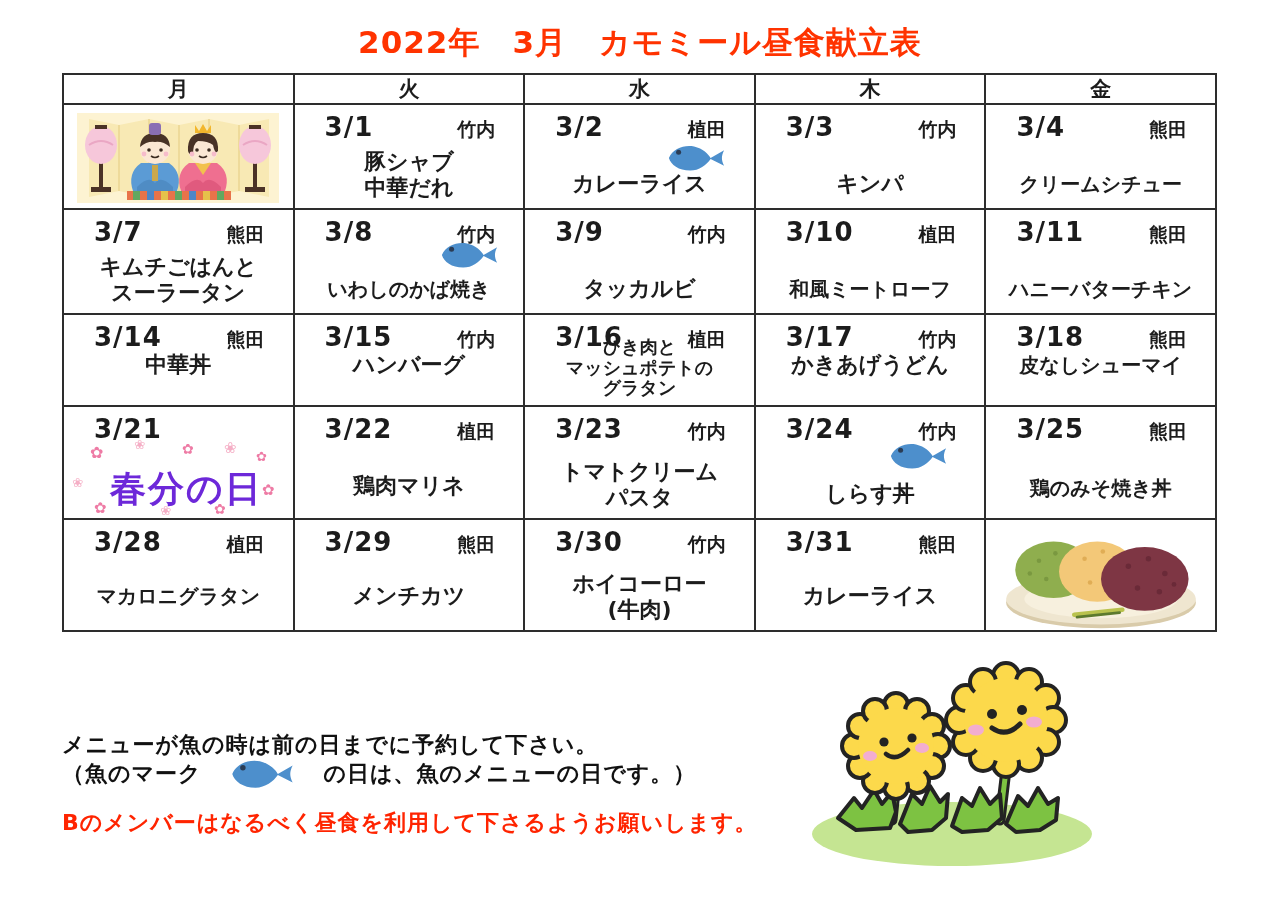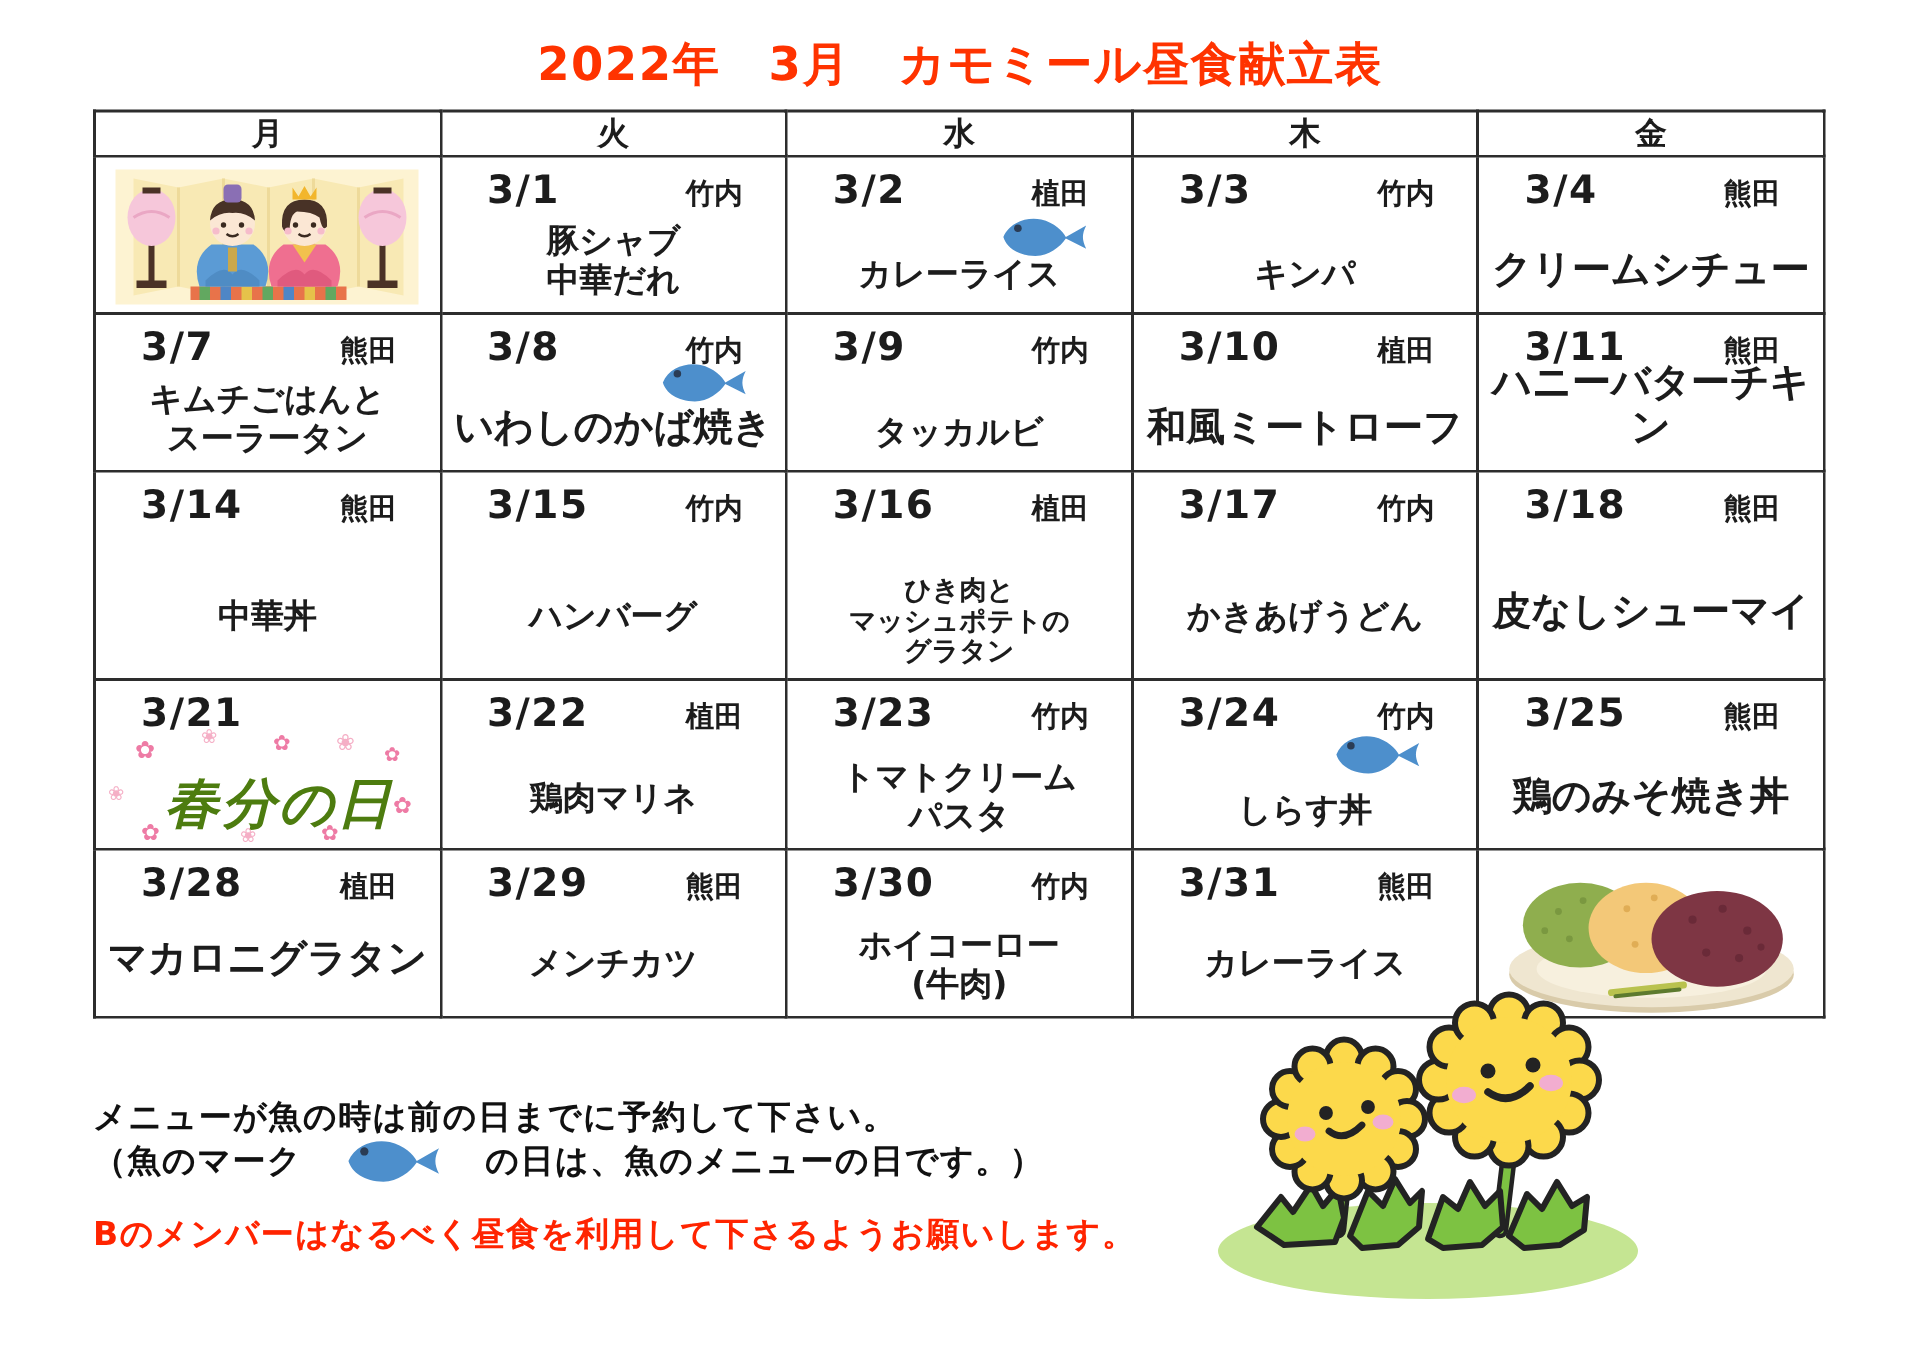--- a/index.html
+++ b/index.html
@@ -26,53 +26,53 @@
   table.calendar th, table.calendar td {
     border: 2px solid #2d2d2d; padding: 0; vertical-align: top;
     position: relative; overflow: hidden; background: #fff;
   }
   table.calendar th {
     height: 30px; font-size: 21px; font-weight: 700; text-align: center;
     vertical-align: middle;
   }
   tr.r1 td { height: 105px; }
   tr.r2 td { height: 105px; }
-  tr.r3 td { height: 139px; }
+  tr.r3 td { height: 92px; }
   tr.r4 td { height: 113px; }
   tr.r5 td { height: 110px; }
 
   .dateline {
     display: flex; justify-content: space-between; align-items: baseline;
     padding: 7px 28px 0 30px;
   }
   .date { font-size: 26px; font-weight: 700; letter-spacing: 1px; }
   .staff { font-size: 19px; font-weight: 700; }
   .menu {
     position: absolute; left: 2px; right: 2px; bottom: 12px;
     text-align: center; font-size: 22px; font-weight: 700;
     white-space: pre-line; line-height: 1.15; letter-spacing: 0px;
   }
   .menu.tight { font-size: 18px; bottom: 6px; }
   .menu.two { bottom: 8px; }
-  .menu.narrow { font-size: 26px; }
+  .menu.narrow { font-size: 20px; }
 
   
   .fish { position: absolute; width: 62px; height: 34px; }
   .fish.pos-a { right: 26px; top 36px; top: 36px; }
   .fish.pos-b { right: 22px; top: 28px; }
   .fish.pos-c { right: 34px; top: 32px; }
 
   
   .cell-illu { display: block; margin: 6px auto 0 auto; }
 
   
   .equinox-wrap { position: absolute; left: 0; right: 0; top: 34px; bottom: 0; }
   .equinox-label {
     position: absolute; left: 16px; right: 0; top: 24px; text-align: center;
-    color: #4d7c0f; font-size: 36px; font-weight: 900; letter-spacing: 2px; font-style: italic;
+    color: #6d28d9; font-size: 36px; font-weight: 900; letter-spacing: 2px;
   }
   .petal { position: absolute; font-weight: 400; }
   .petal::before { content: "✿"; }
   .petal.alt::before { content: "❀"; }
 
   
   .note {
     position: absolute; left: 62px; font-size: 22px; font-weight: 900;
     letter-spacing: 1px; color: #111;
   }

